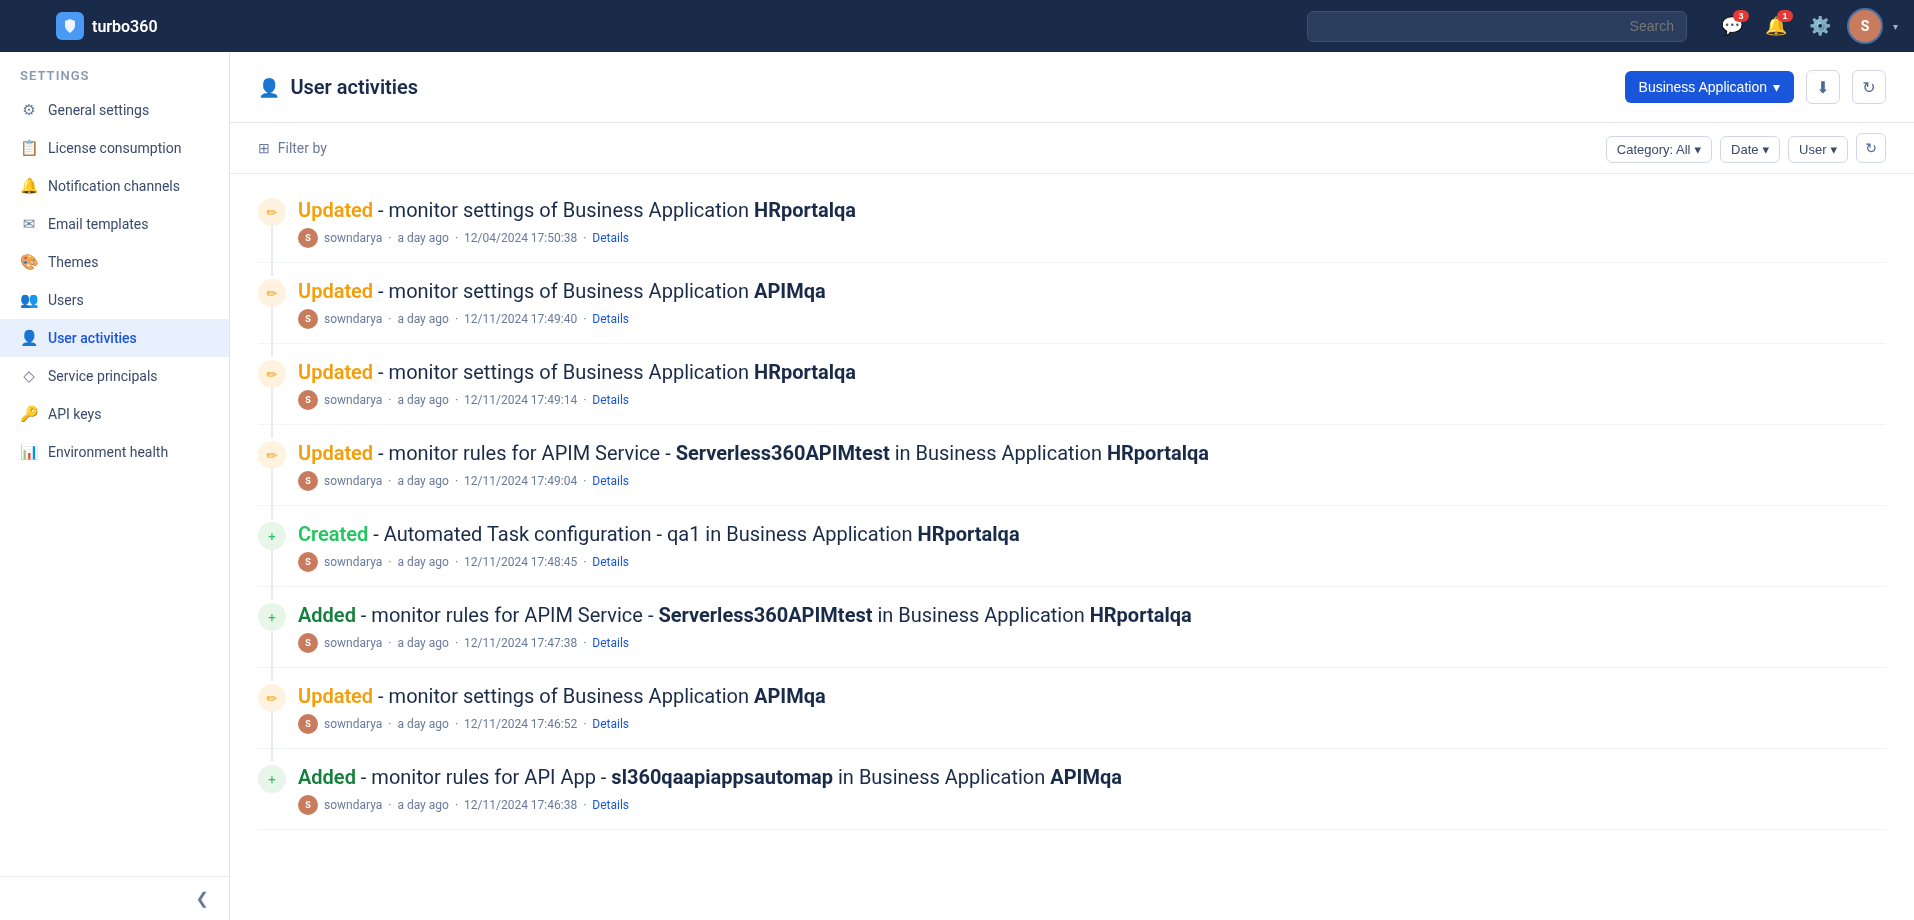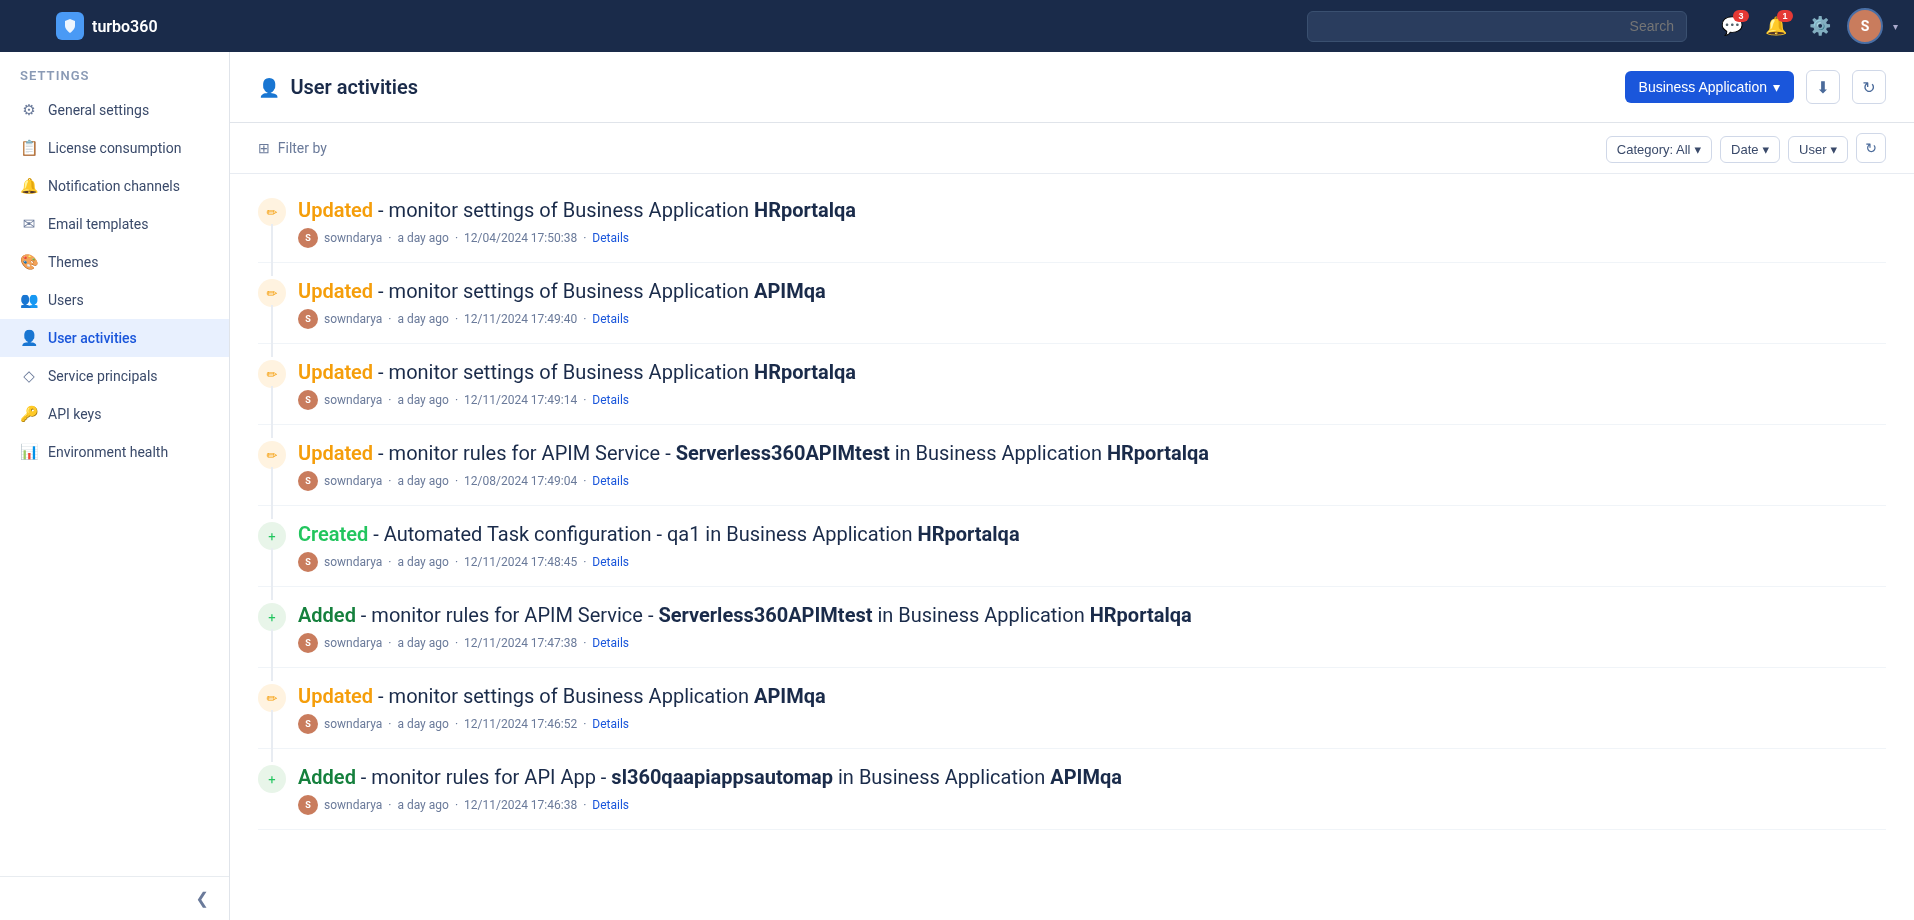--- a/index.html
+++ b/index.html
@@ -561,21 +561,21 @@
           <div class="timeline-icon updated">✏</div>
           <div class="vertical-line"></div>
           <div class="activity-content">
             <div class="activity-title"><span class="status-updated">Updated</span><span> - monitor rules for APIM Service - </span><span class="bold-text">Serverless360APIMtest</span><span> in Business Application </span><span class="bold-text">HRportalqa</span></div>
             <div class="activity-meta">
               <div class="meta-avatar">S</div>
               <span>sowndarya</span>
               <span>·</span>
               <span>a day ago</span>
               <span>·</span>
-              <span>12/08/2024 17:49:04</span>
+              <span>12/11/2024 17:49:04</span>
               <span>·</span>
               <a class="details-link">Details</a>
             </div>
           </div>
         </div>
         <div class="activity-item">
           <div class="timeline-icon created">+</div>
           <div class="vertical-line"></div>
           <div class="activity-content">
             <div class="activity-title"><span class="status-created">Created</span><span> - Automated Task configuration - qa1 in Business Application </span><span class="bold-text">HRportalqa</span></div>

